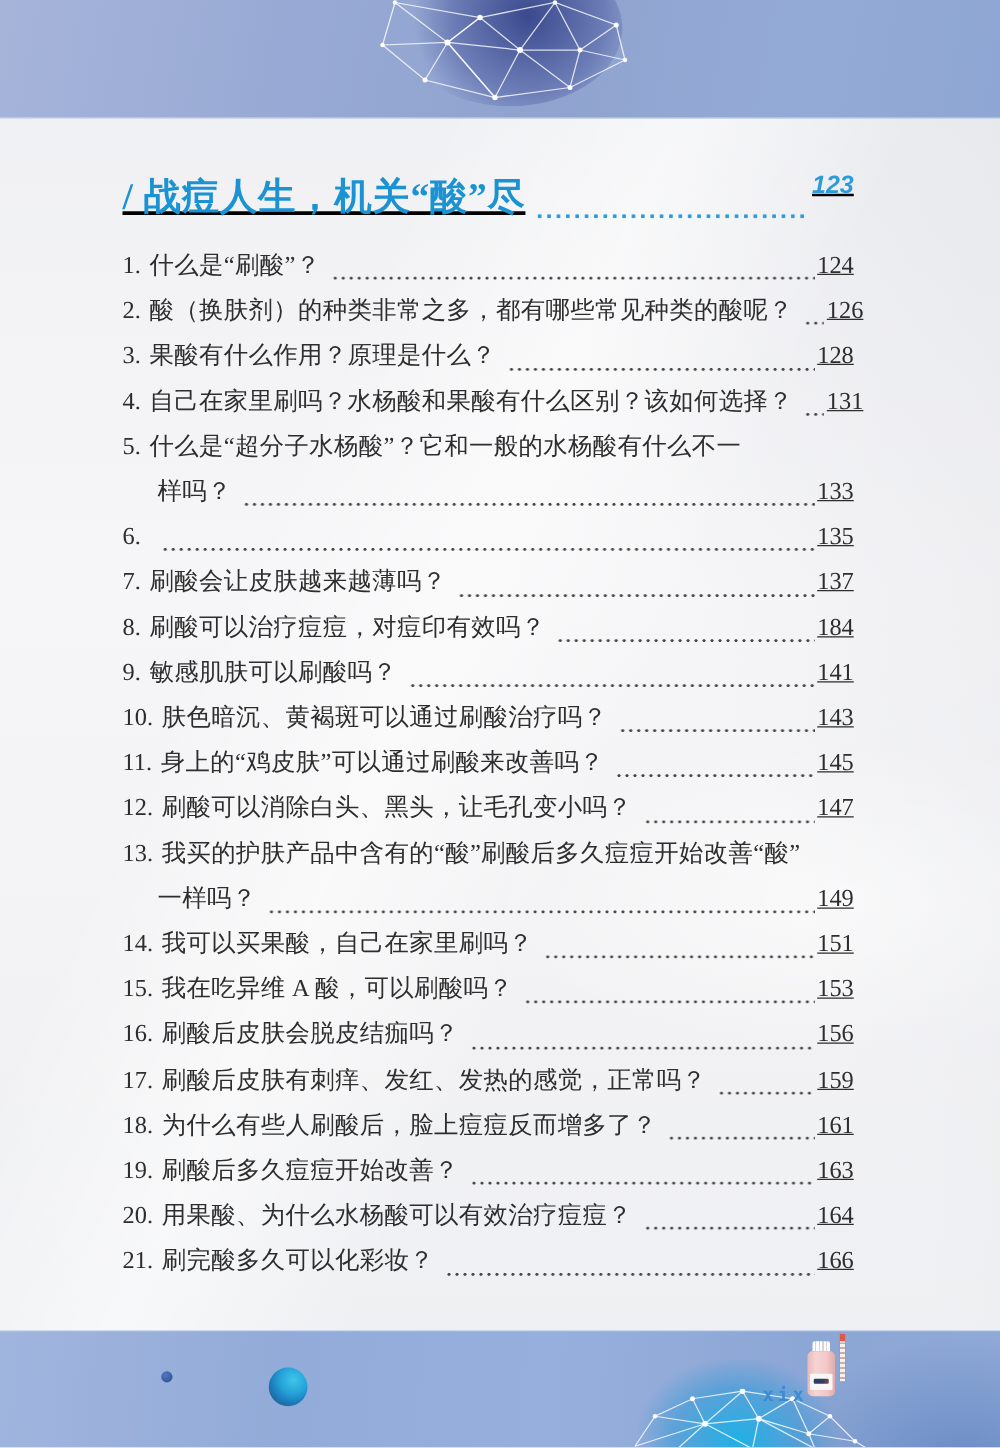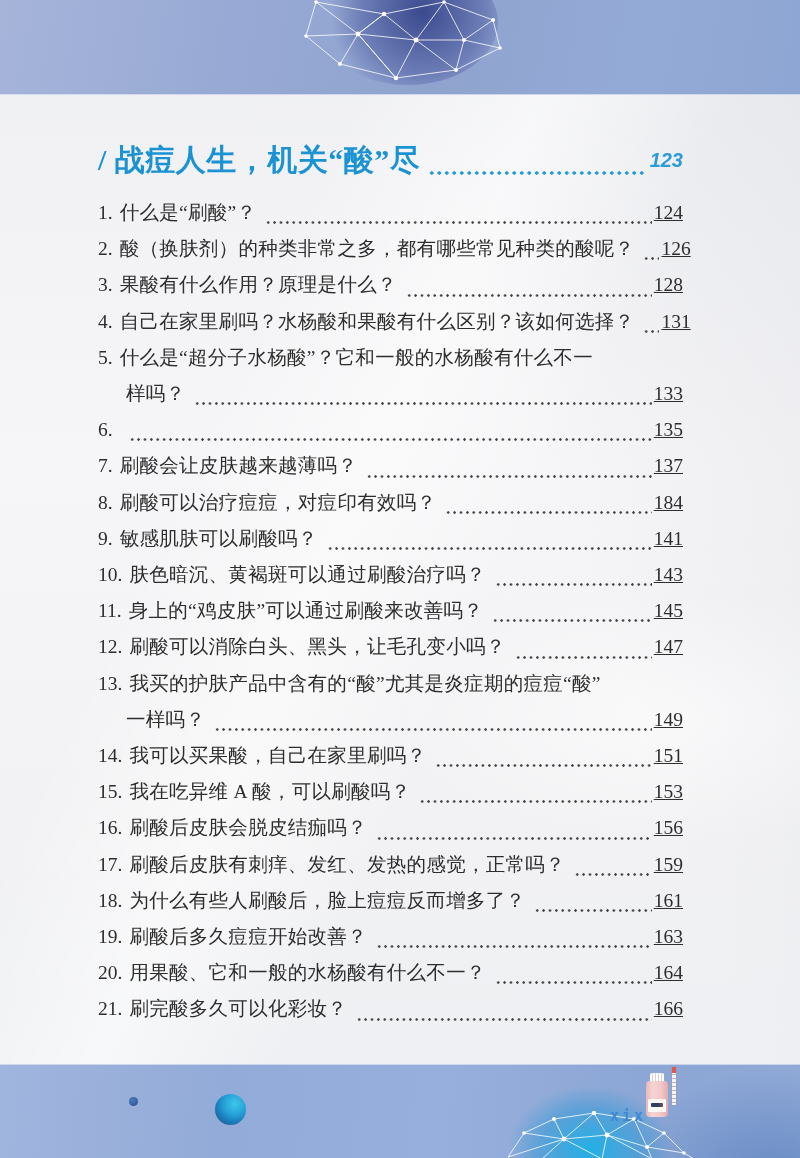--- a/index.html
+++ b/index.html
@@ -50,21 +50,21 @@
   .bottle .label-text { position:absolute; left:3px; top:4px; width:12px; height:4px;
     background:linear-gradient(90deg,#2e3f66 60%,#7d4b4e 100%); border-radius:1px; }
   .bottle .strip { position:absolute; left:26px; top:-6px; width:4px; height:38px; background:#f5f3ef;
     box-shadow:0 0 1px rgba(0,0,0,.25); }
   .bottle .strip::before { content:""; position:absolute; left:0; top:0; width:4px; height:6px; background:#e0584a; }
   .bottle .strip::after { content:""; position:absolute; left:0; top:7px; width:4px; height:30px;
     background:repeating-linear-gradient(to bottom, rgba(170,120,110,.55) 0 1px, transparent 1px 4px); }
 
   
   .content { position:absolute; left:98px; top:95px; width:585px; }
-  .chapter-row { display:flex; align-items:center; margin-top:42px; height:46px; }
+  .chapter-row { display:flex; align-items:flex-start; margin-top:42px; height:46px;text-decoration:underline; }
   .chapter-title { font-size:30px; font-weight:bold; color:#1b93d3; letter-spacing:.5px; white-space:nowrap; }
   .chapter-leader { flex:1 1 auto; min-width:24px; align-self:flex-end; height:24px; margin:0 3px 0 8px;
     background-image:radial-gradient(circle, #2b9cd8 1.5px, rgba(43,156,216,0) 1.9px);
     background-size:7.5px 6px; background-repeat:repeat-x; background-position:left bottom 7px; }
   .chapter-page { font-family:"Liberation Sans","DejaVu Sans",sans-serif; font-style:italic; font-weight:600;
     font-size:20px; color:#2b9cd8; }
 
   .toc { list-style:none; margin-top:12px; }
   .toc-row { display:flex; align-items:baseline; line-height:36.2px; font-size:19.5px; color:#2d2d2d; }
   .toc-row .num { white-space:nowrap; margin-right:7px; }
@@ -209,21 +209,21 @@
           <div class="toc-row">
             <span class="num">12.</span>
             <span class="txt">刷酸可以消除白头、黑头，让毛孔变小吗？</span>
             <span class="leader"></span>
             <span class="pg">147</span>
           </div>
         </li>
         <li class="toc-item">
           <div class="toc-row">
             <span class="num">13.</span>
-            <span class="txt">我买的护肤产品中含有的“酸”尤其是炎症期的痘痘“酸”</span>
+            <span class="txt">我买的护肤产品中含有的“酸”刷酸后多久痘痘开始改善“酸”</span>
           </div>
           <div class="toc-row cont">
             <span class="txt">一样吗？</span>
             <span class="leader"></span>
             <span class="pg">149</span>
           </div>
         </li>
         <li class="toc-item">
           <div class="toc-row">
             <span class="num">14.</span>
@@ -268,21 +268,21 @@
           <div class="toc-row">
             <span class="num">19.</span>
             <span class="txt">刷酸后多久痘痘开始改善？</span>
             <span class="leader"></span>
             <span class="pg">163</span>
           </div>
         </li>
         <li class="toc-item">
           <div class="toc-row">
             <span class="num">20.</span>
-            <span class="txt">用果酸、它和一般的水杨酸有什么不一？</span>
+            <span class="txt">用果酸、为什么水杨酸可以有效治疗痘痘？</span>
             <span class="leader"></span>
             <span class="pg">164</span>
           </div>
         </li>
         <li class="toc-item">
           <div class="toc-row">
             <span class="num">21.</span>
             <span class="txt">刷完酸多久可以化彩妆？</span>
             <span class="leader"></span>
             <span class="pg">166</span>

